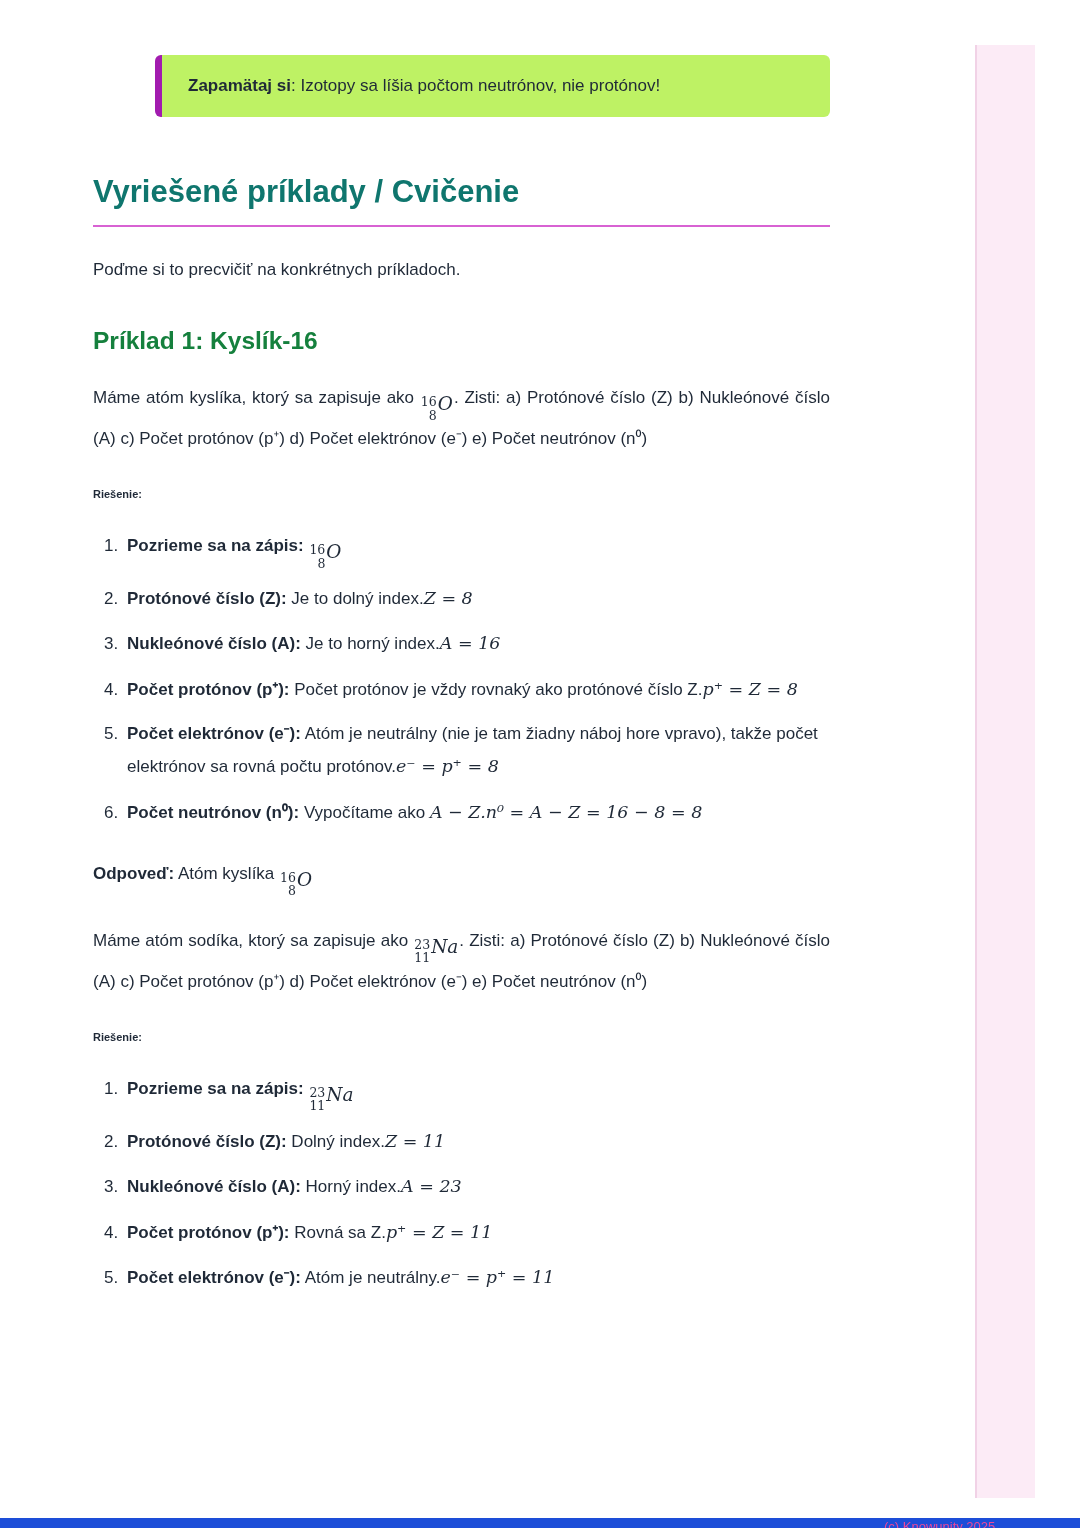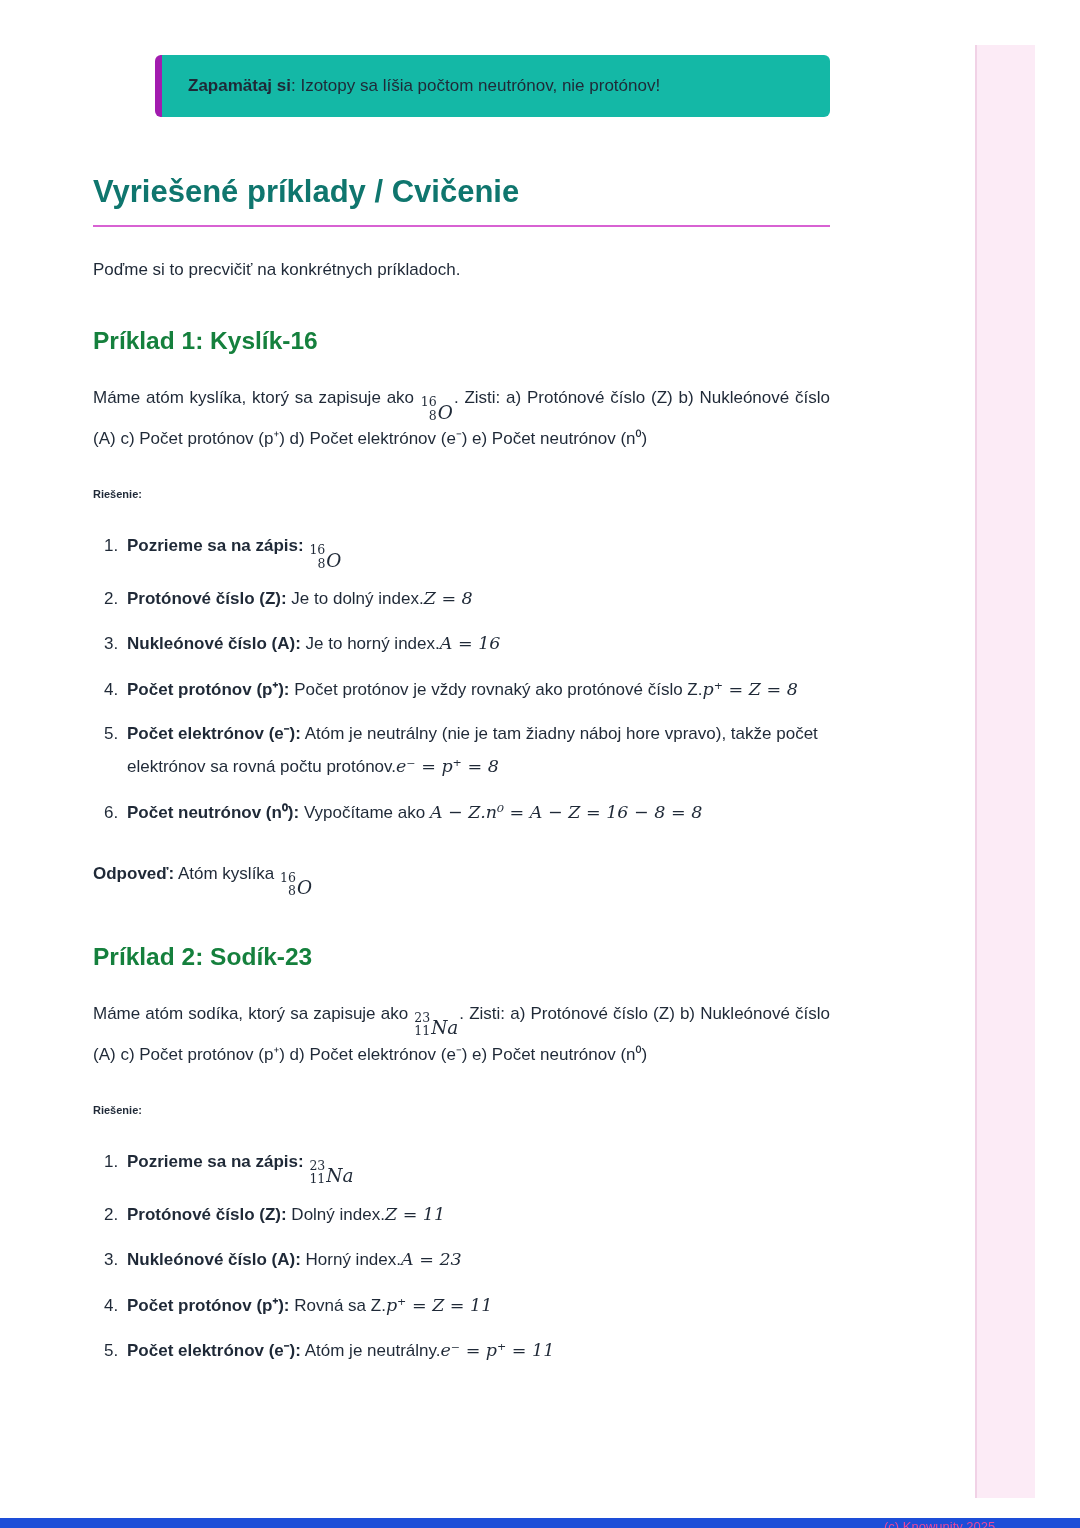--- a/index.html
+++ b/index.html
@@ -6,21 +6,21 @@
   body { font-family:"Liberation Sans", sans-serif; background:#ffffff; color:#1f2937; }
   .page { position:relative; width:1080px; height:1528px; background:#ffffff; overflow:hidden; }
 
   .side-strip { position:absolute; left:975px; top:45px; width:60px; height:1453px;
                 background:#fcebf6; border-left:2px solid #f1d2e6; }
   .bottom-bar { position:absolute; left:0; bottom:0; width:1080px; height:10px; background:#1d4ed8; }
   .credit { position:absolute; top:1519px; left:884px; font-size:13px; color:#ec4899; z-index:5;text-align:center; }
 
   .content { position:absolute; left:93px; top:0; width:737px; }
 
-  .callout { margin:55px 0 0 62px; background:#14b8a6; border-left:7px solid #a21caf;
+  .callout { margin:55px 0 0 62px; background:#bef264; border-left:7px solid #a21caf;
              border-radius:6px; padding:21px 26px; font-size:17px; color:#1f2937; }
   .callout strong { font-weight:700; }
 
   h1 { margin-top:57px; font-size:31px; line-height:1.15; font-weight:700; color:#0f766e;
        padding-bottom:15px; border-bottom:2px solid #d862d3; }
 
   .intro { margin-top:30px; font-size:17px; line-height:1.5; }
 
   h2 { margin-top:45px; font-size:24.5px; font-weight:700; color:#15803d; }
 
@@ -30,21 +30,21 @@
 
   ol.steps { margin-top:30px; padding-left:30px; font-size:17px; }
   ol.steps li { margin-bottom:12px; line-height:1.9; padding-left:4px; }
 
   .answer { margin-top:28px; font-size:17px; line-height:2.0; text-align:justify; }
 
   strong { font-weight:700; }
 
   .math { font-family:"DejaVu Serif", serif; font-style:italic; font-size:17.5px; }
 
-  .nuclide { display:inline-flex; align-items:flex-end; font-family:"DejaVu Serif", serif;
+  .nuclide { display:inline-flex; align-items:flex-start; font-family:"DejaVu Serif", serif;
              vertical-align:-3px; line-height:1; margin:0 1px; }
   .nuclide .stack { display:inline-flex; flex-direction:column; align-items:flex-end;
                     font-size:12.5px; line-height:1.08; margin-right:1px; font-style:normal; }
   .nuclide .symbol { font-style:italic; font-size:18.5px; }
 </style>
 </head>
 <body>
 
 <div class="page">
 
@@ -115,21 +115,20 @@
             <span class="stack">
               <span class="sup">16</span>
               <span class="sub">8</span>
             </span>
             <span class="symbol">O</span>
           </span>
       </p>
     </section>
 
     <section>
-      <h2>Príklad 2: Sodík-23</h2>
 
       <p class="problem"><span>Máme atóm sodíka, ktorý sa zapisuje ako </span><span class="nuclide">
             <span class="stack">
               <span class="sup">23</span>
               <span class="sub">11</span>
             </span>
             <span class="symbol">Na</span>
           </span><span>. Zisti: a) Protónové číslo (Z) b) Nukleónové číslo (A) c) Počet protónov (p⁺) d) Počet elektrónov (e⁻) e) Počet neutrónov (n⁰)</span></p>
 
       <p class="solution-label">Riešenie:</p>

